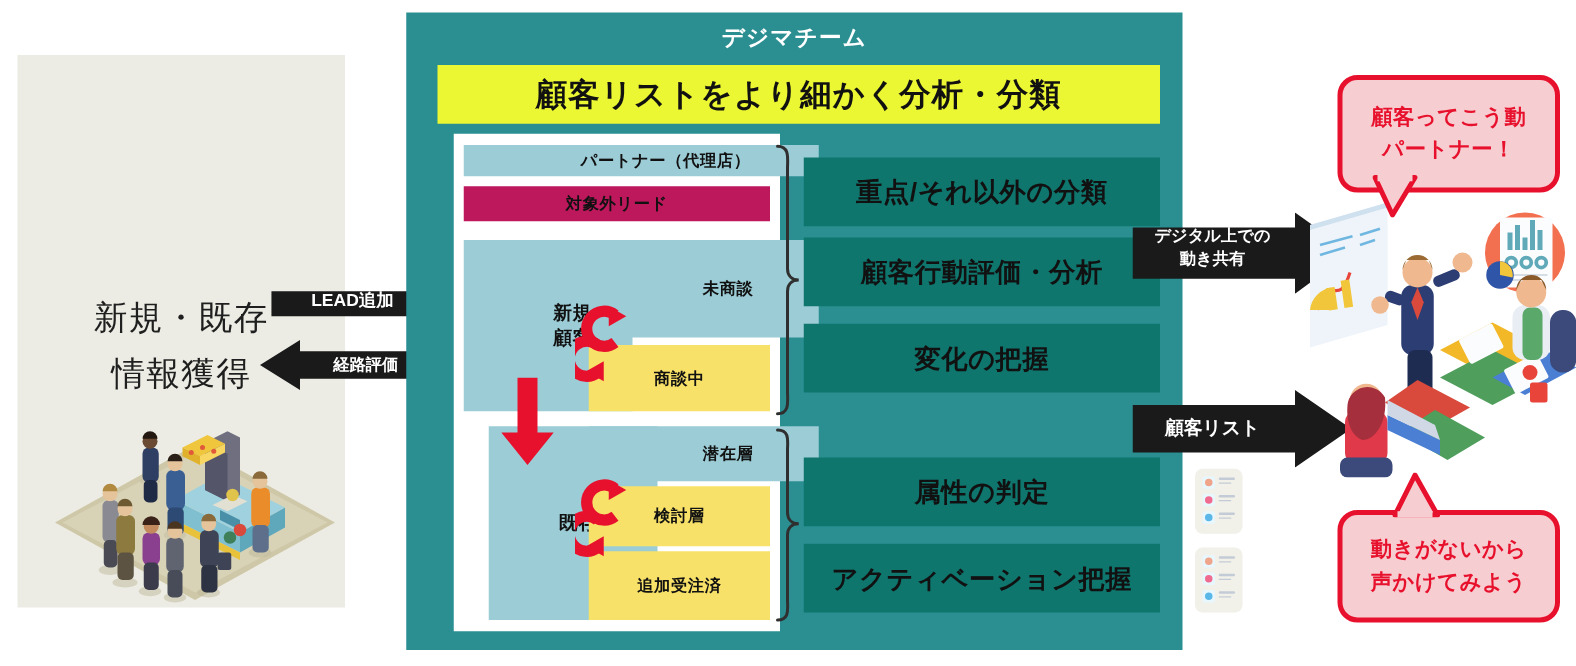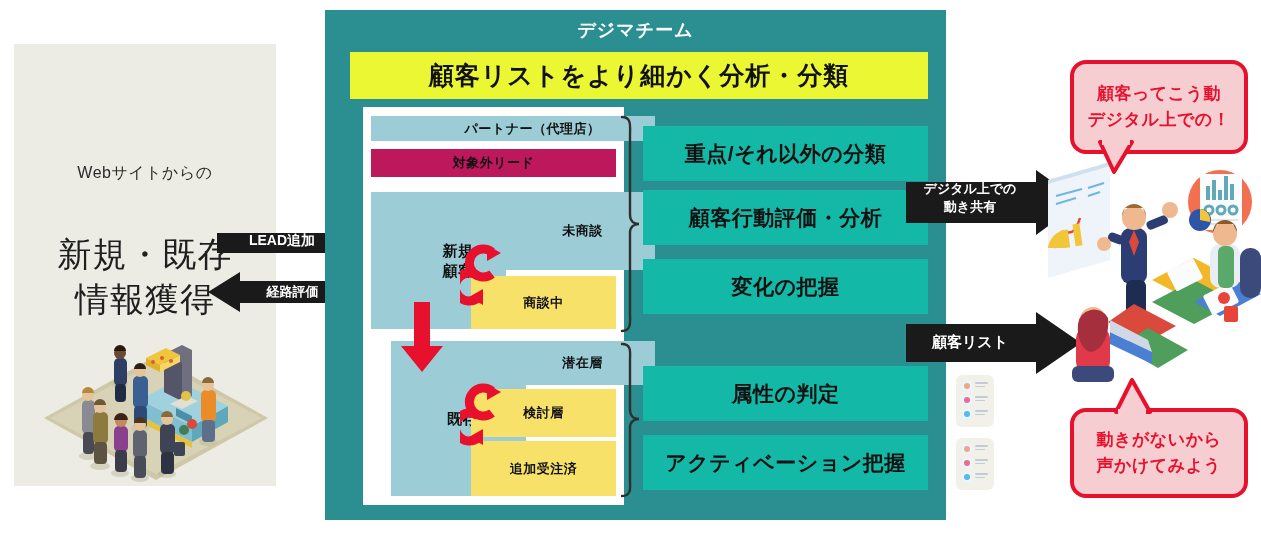--- a/index.html
+++ b/index.html
@@ -13,21 +13,21 @@
   #left-panel{
     left:14px;top:44px;width:262px;height:442px;
     background:#ecece4;
   }
   #left-caption{
     left:14px;top:160px;width:262px;text-align:center;
     font-size:16px;line-height:26px;color:#2b2b2b;letter-spacing:.5px;
   }
   #left-headline{
     left:14px;top:232px;width:262px;text-align:center;
-    font-size:34px;line-height:45px;color:#1f1f1f;letter-spacing:1px;
+    font-size:27px;line-height:45px;color:#1f1f1f;letter-spacing:1px;
   }
 
   
   #teal-panel{
     left:325px;top:10px;width:621px;height:510px;
     background:#2b8f92;
   }
   #teal-title{
     left:325px;top:18px;width:621px;text-align:center;
     color:#ffffff;font-size:18px;font-weight:bold;letter-spacing:1px;
@@ -48,21 +48,21 @@
     font-weight:bold;color:#111;text-align:center;
   }
   .seg-blue{background:#9ccdd6;padding-left:39px;}
   .seg-khaki{background:#be185d;}
   .seg-yellow{background:#f7e169;}
   .seg-sm{font-size:13px;letter-spacing:.5px;}
   .seg-side{font-size:15px;line-height:20px;letter-spacing:.5px;}
 
   
   .act{
-    position:absolute;left:643px;width:285px;height:55px;background:#14b8a6;
+    position:absolute;left:643px;width:285px;height:55px;background:#0f766e;
     display:flex;align-items:center;justify-content:center;
     font-size:21px;font-weight:bold;color:#111;letter-spacing:.5px;
   }
 
   
   .blkarrow{position:absolute;}
 
   
   .bubble{
     position:absolute;background:#f6ced1;border:4px solid #e8112d;border-radius:16px;
@@ -79,21 +79,20 @@
   .mini-lines{position:absolute;left:13px;top:1px;width:13px;}
   .mini-lines b{display:block;height:1.5px;background:#c3ccd6;margin-bottom:2px;border-radius:1px;}
   .mini-lines b:nth-child(2){width:80%;}
 </style>
 </head>
 <body>
 
 <div class="abs" id="left-panel"></div>
 
 <div class="abs" id="left-caption">
-  <div>Webサイトからの</div>
 </div>
 
 <div class="abs" id="left-headline">
   <div>新規・既存</div>
   <div>情報獲得</div>
 </div>
 
 <svg class="abs" style="left:40px;top:338px;width:232px;height:152px" viewBox="0 0 232 152">
   <polygon points="116,18 228,80 116,142 4,80" fill="#cfc8a8"></polygon>
   <polygon points="116,24 222,80 116,136 10,80" fill="#d8d2b6"></polygon>
@@ -411,21 +410,21 @@
     <rect x="170" y="94" width="16" height="42" rx="6" fill="#5aa86a"></rect>
     <circle cx="177" cy="82" r="12" fill="#f0b88f"></circle>
     <path d="M165 80 a12 12 0 0 1 24 0 l-4 -8 -16 0z" fill="#8a5a2a"></path>
     <rect x="192" y="96" width="21" height="50" rx="10" fill="#3b4a7a"></rect>
   </g>
 </svg>
 
 <div class="bubble" style="left:1070px;top:60px;width:170px;height:86px;">
   <span>
     <span>顧客ってこう動</span><br>
-    <span>デジタル上での！</span>
+    <span>パートナー！</span>
   </span>
 </div>
 <svg class="abs" style="left:1098px;top:140px;width:40px;height:34px" viewBox="0 0 40 34">
   <polygon points="2,2 34,2 16,32" fill="#f6ced1" stroke="#e8112d" stroke-width="4" stroke-linejoin="round"></polygon>
   <rect x="4" y="0" width="28" height="5" fill="#f6ced1"></rect>
 </svg>
 
 <div class="bubble" style="left:1070px;top:408px;width:170px;height:82px;">
   <span>
     <span>動きがないから</span><br>

